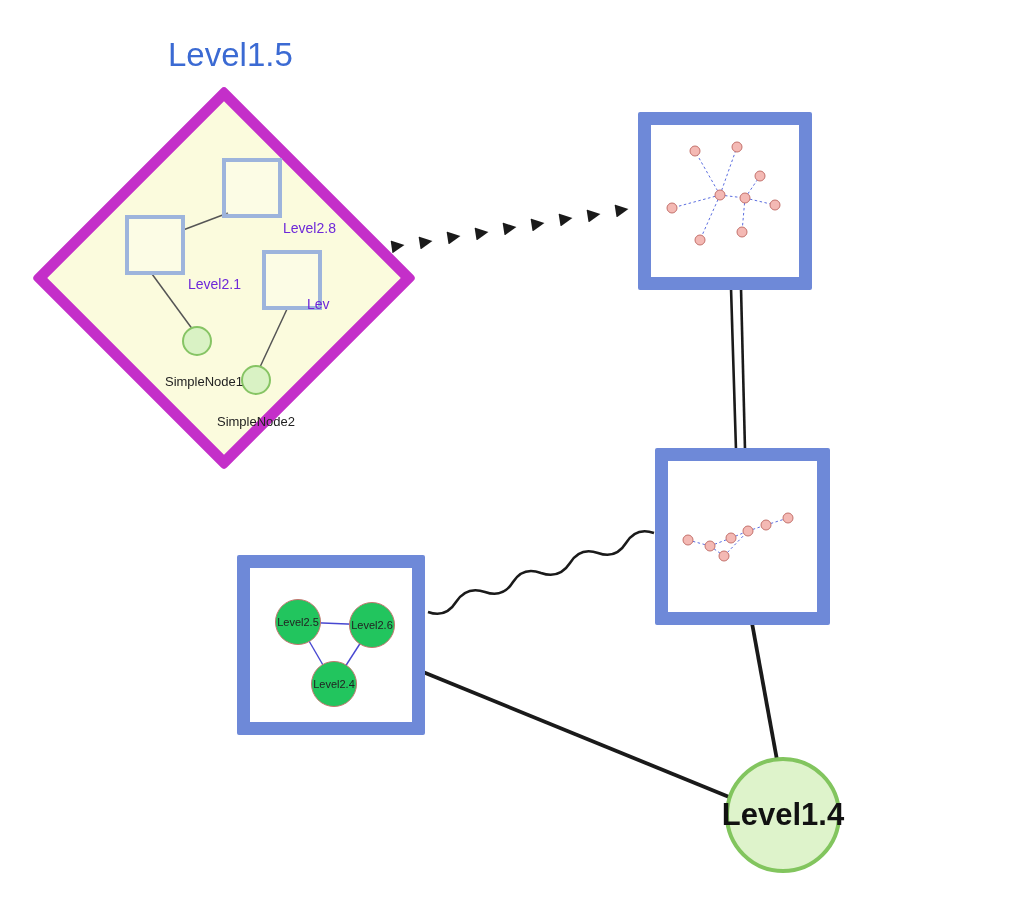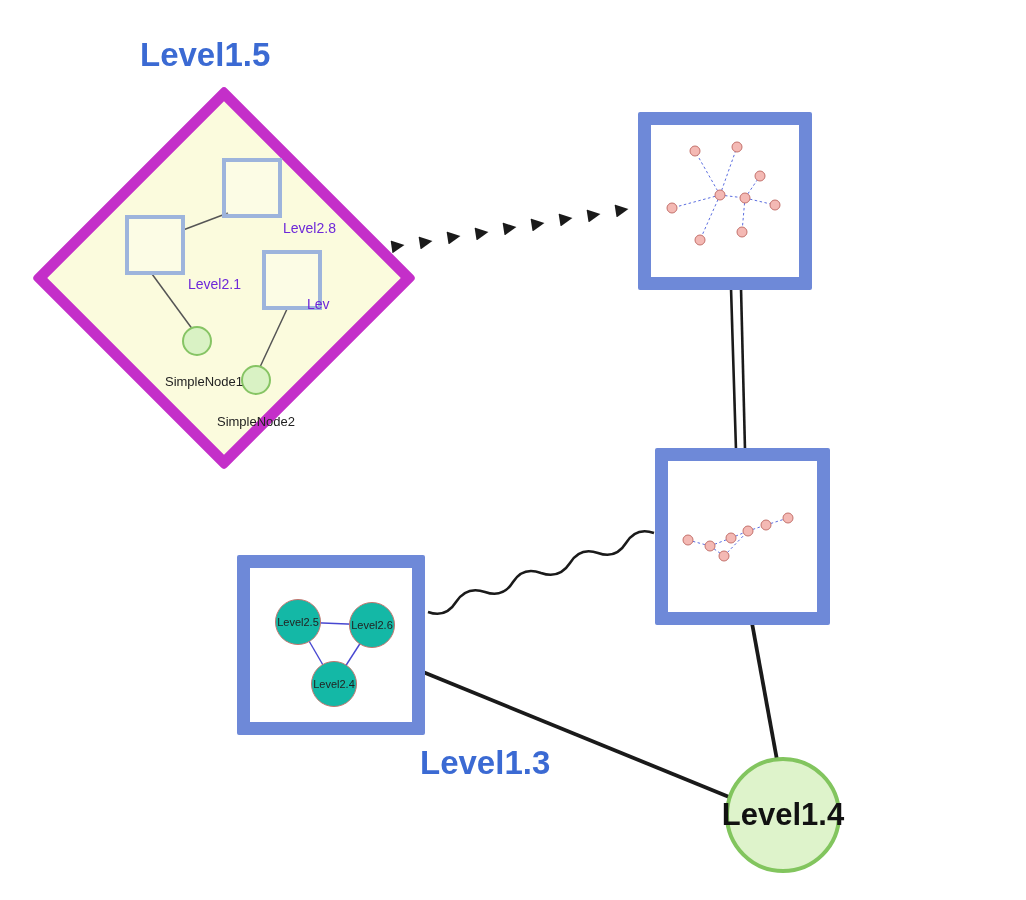--- a/index.html
+++ b/index.html
@@ -28,32 +28,32 @@
   .bignode{
     position:absolute;box-sizing:border-box;border:13px solid #6e89d8;
     background:#ffffff;border-radius:2px;
   }
   .bignode svg.mini{position:absolute;left:0;top:0;width:100%;height:100%;}
   .mg-edge{stroke:#5b6ee0;stroke-width:1;stroke-dasharray:2.5 2.5;}
   .mg-node{fill:#f4b9b4;stroke:#c4726c;stroke-width:1;}
   
   .pinkcircle{
     position:absolute;width:46px;height:46px;border-radius:50%;box-sizing:border-box;
-    border:1.5px solid #c4756e;background:#14b8a6;display:flex;align-items:center;
+    border:1.5px solid #c4756e;background:#22c55e;display:flex;align-items:center;
     justify-content:center;overflow:hidden;
   }
   .pinkcircle span{font-size:11px;color:#222;white-space:nowrap;}
   
   .greennode{
     position:absolute;left:725px;top:757px;width:116px;height:116px;border-radius:50%;
     box-sizing:border-box;border:4px solid #82c55e;background:#def3cb;
   }
   
   .biglbl{
-    position:absolute;font-size:33px;color:#3b6ad3;font-weight:700;white-space:nowrap;
+    position:absolute;font-size:33px;color:#3b6ad3;font-weight:400;white-space:nowrap;margin-left:28px;
   }
   .blacklbl{
     position:absolute;font-size:31px;color:#111;font-weight:700;white-space:nowrap;
     text-align:center;
   }
   svg.edges{position:absolute;left:0;top:0;pointer-events:none;}
 </style>
 </head>
 <body>
 
@@ -152,16 +152,15 @@
       <span>Level2.6</span>
     </div>
     <div class="pinkcircle" style="left:61px;top:93px">
       <span>Level2.4</span>
     </div>
   </div>
 
   <div class="greennode"></div>
 
   <div class="biglbl" style="left:140px;top:36px">Level1.5</div>
-  <div class="biglbl" style="left:420px;top:744px">Level1.3</div>
   <div class="blacklbl" style="left:693px;top:797px;width:180px">Level1.4</div>
 
 </div>
 
 </body></html>

